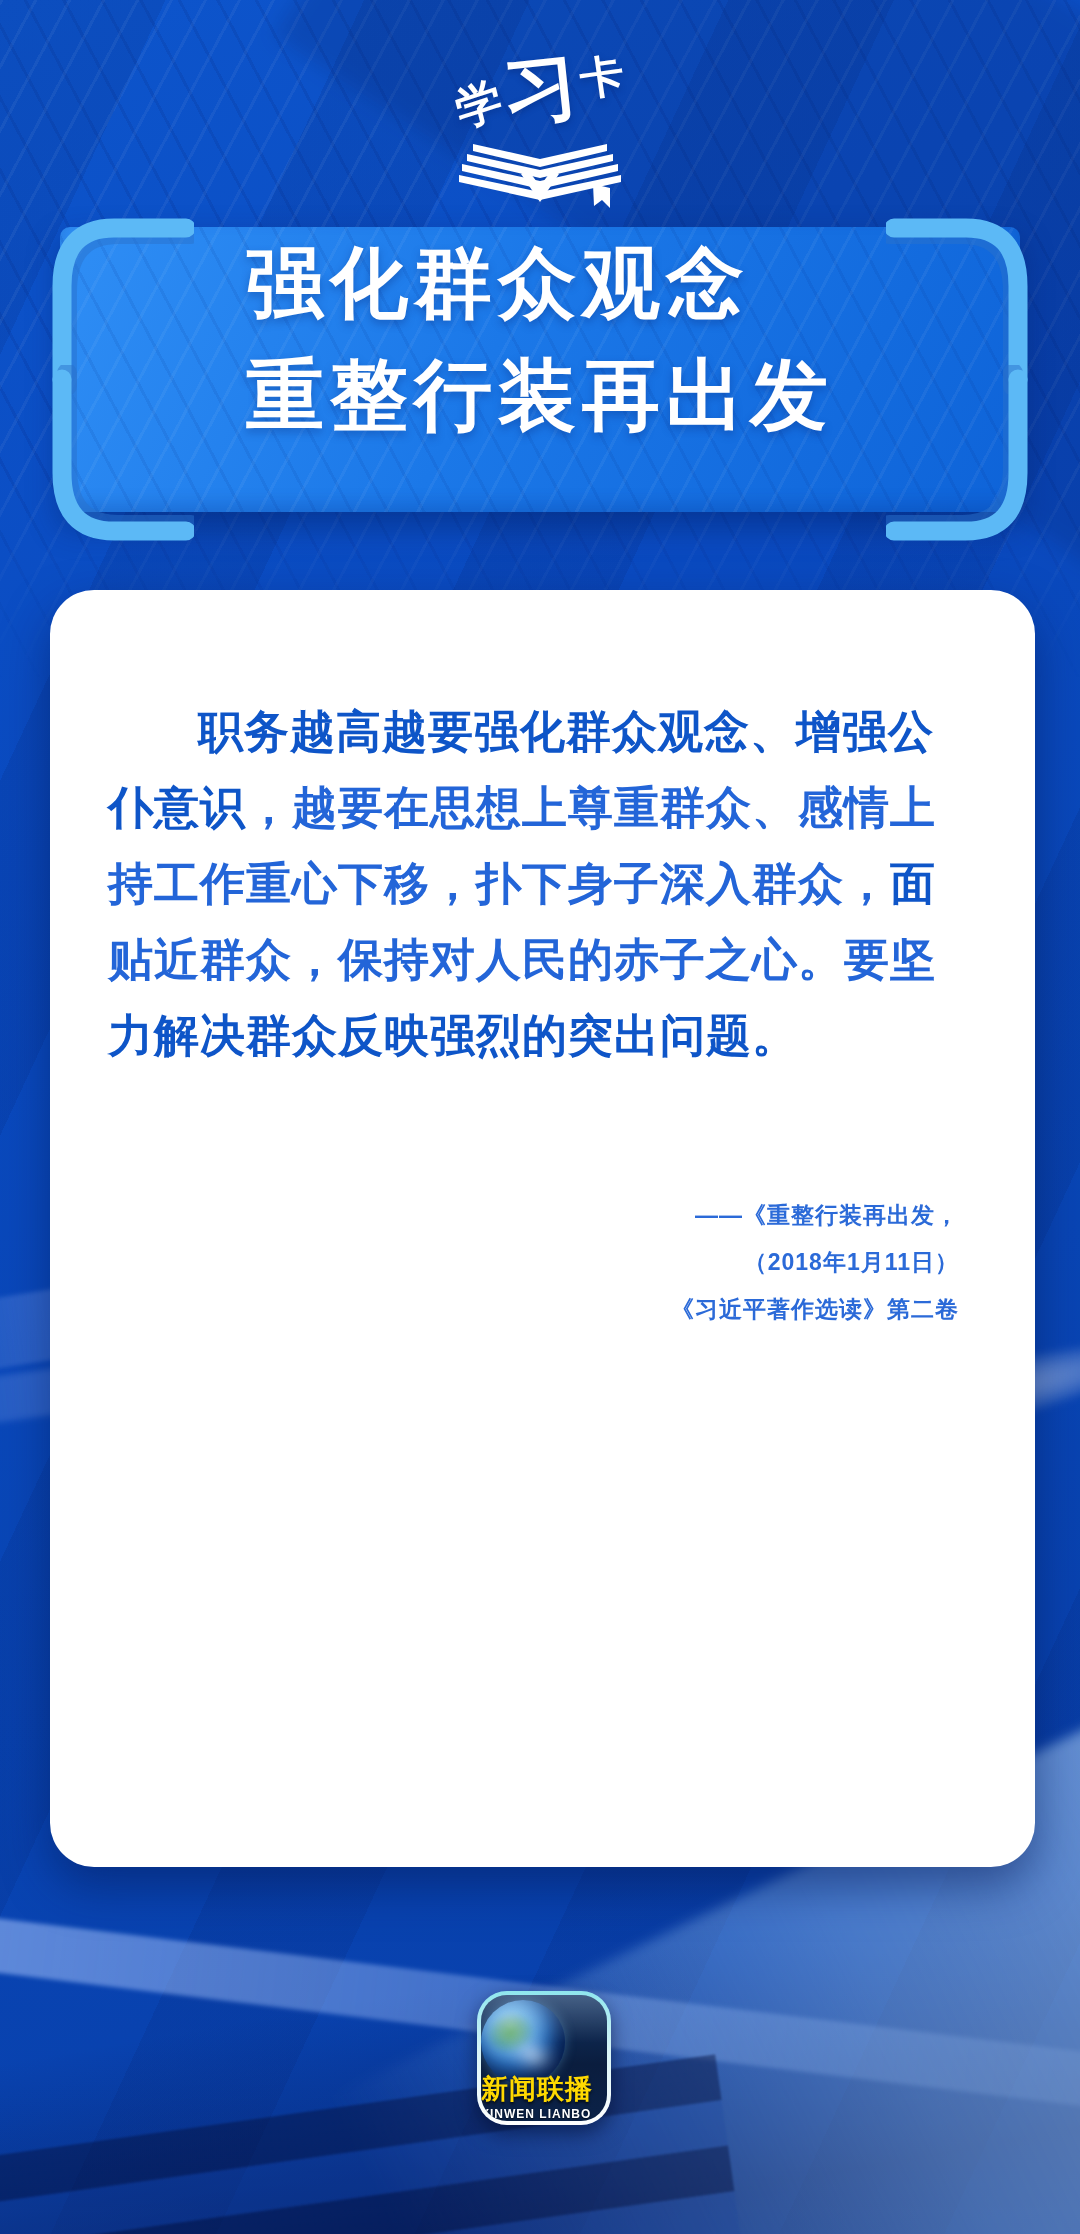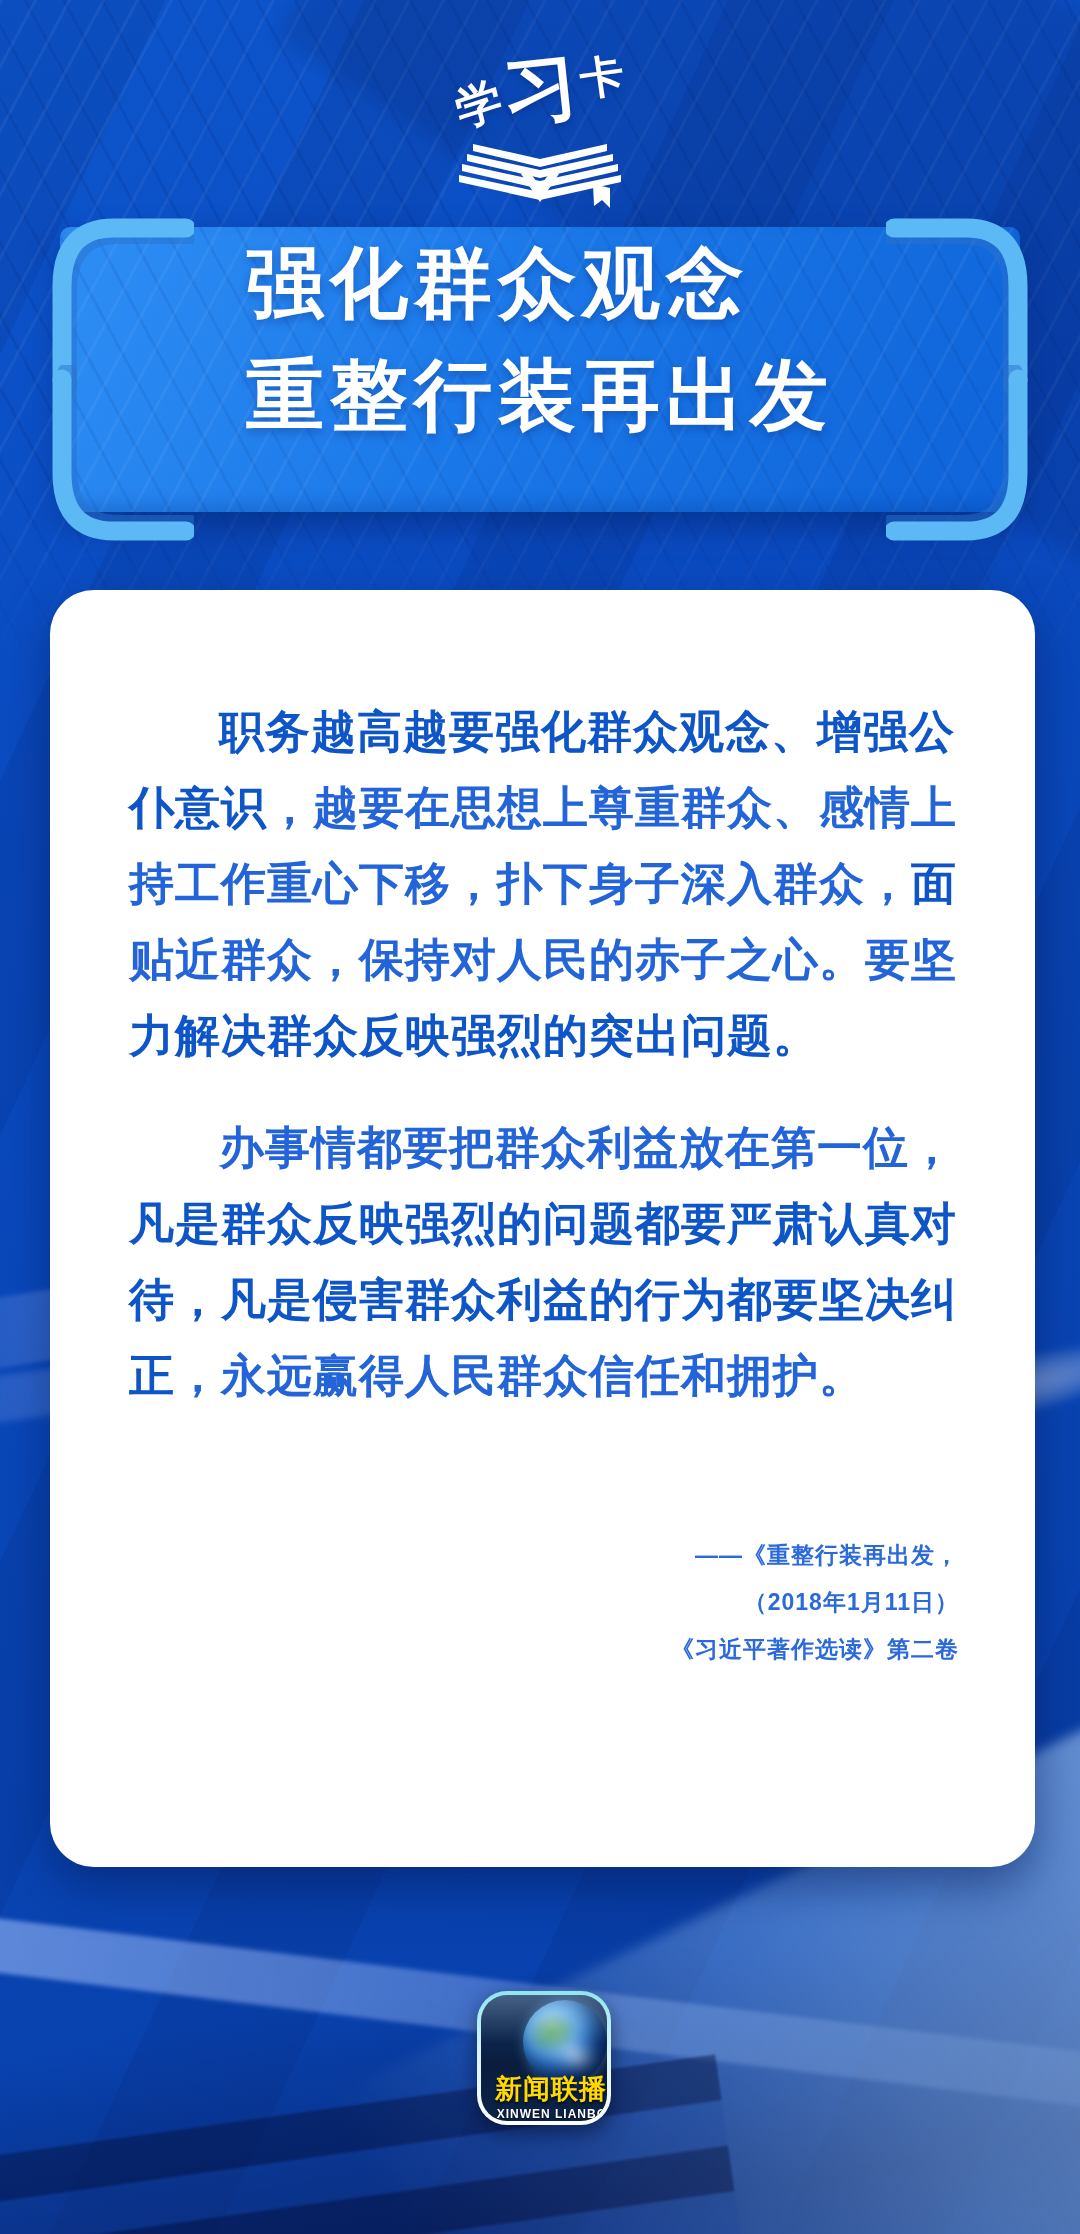--- a/index.html
+++ b/index.html
@@ -108,41 +108,41 @@
   .bracket.bl{left:44px;top:365px;transform:scaleY(-1);}
   .bracket.br{left:886px;top:365px;transform:scale(-1,-1);}
   .bracket path{fill:none;stroke-linecap:round;}
   .bracket .br-shadow{stroke:var(--bracket-blue-shadow);opacity:.5;}
   .bracket .br-main{stroke:var(--bracket-blue);}
   
   .quote-card{
     position:absolute;left:50px;top:590px;width:985px;height:1277px;z-index:2;
     background:var(--card-white);border-radius:44px;
     box-shadow:0 20px 46px rgba(3,26,88,.5);
-    padding:104px 60px 0 79px;
+    padding:104px 60px 0 58px;
   }
   .para{margin:0;}
   .para + .para{margin-top:36px;}
   .line{height:76px;line-height:76px;font-size:45px;letter-spacing:1px;white-space:nowrap;color:var(--body-text-blue);}
   .line .seg{font-weight:600;}
   .line .seg.bold{font-weight:900;color:var(--body-text-bold-blue);}
   .line.indent{padding-left:90px;}
   .attribution{margin-top:118px;text-align:right;padding-right:16px;}
   .attr-line{font-size:23px;line-height:47px;color:var(--attribution-blue);font-weight:600;letter-spacing:1px;}
   
   .app-icon{
     position:absolute;left:477px;top:1991px;width:134px;height:134px;z-index:3;
     border-radius:30px;padding:4px;
     background:linear-gradient(180deg,#8fe6ee 0%,#d8f4f8 45%,#ffffff 100%);
     box-shadow:0 8px 20px rgba(0,10,40,.55);
   }
   .app-icon-inner{
     width:100%;height:100%;border-radius:26px;overflow:hidden;position:relative;
     background:linear-gradient(180deg,#123464 0%,#0a1d3e 55%,var(--icon-navy) 100%);
-    display:flex;flex-direction:column;align-items:flex-end;
+    display:flex;flex-direction:column;align-items:flex-start;
   }
   .app-icon-inner::after{
     content:'';position:absolute;inset:0;
     background:linear-gradient(180deg,rgba(255,255,255,.22),rgba(255,255,255,0) 38%);
   }
   .earth{
     width:84px;height:84px;margin-top:5px;border-radius:50%;position:relative;overflow:hidden;flex:0 0 auto;
     background:radial-gradient(circle at 35% 32%,#bfe6fa 0%,#6fb4ea 22%,#2e77c8 48%,#114c9a 72%,#072a5c 100%);
     box-shadow:inset -10px -12px 20px rgba(0,8,40,.65), 0 0 12px rgba(120,200,255,.35);
   }
@@ -226,26 +226,20 @@
 
   <div class="quote-card">
     <div>
         <div class="para">
           <div class="line indent"><span class="seg bold">职务越高越要强化群众观念、增强公</span></div>
           <div class="line"><span class="seg bold">仆意识</span><span class="seg">，越要在思想上尊重群众、感情上</span></div>
           <div class="line"><span class="seg">持工作重心下移，扑下身子深入群众，</span><span class="seg bold">面</span></div>
           <div class="line"><span class="seg">贴近群众，保持对人民的赤子之心。要坚</span></div>
           <div class="line"><span class="seg bold">力解决群众反映强烈的突出问题。</span></div>
         </div>
-        <div class="para">
-          <div class="line indent"><span class="seg">办事情都要把群众利益放在第一位，</span></div>
-          <div class="line"><span class="seg bold">凡是群众反映强烈的问题都要严肃认真对</span></div>
-          <div class="line"><span class="seg bold">待，凡是侵害群众利益的行为都要坚决纠</span></div>
-          <div class="line"><span class="seg bold">正</span><span class="seg">，永远赢得人民群众信任和拥护。</span></div>
-        </div>
       </div>
     <div class="attribution">
         <div class="attr-line">——《重整行装再出发，</div>
         <div class="attr-line">（2018年1月11日）</div>
         <div class="attr-line">《习近平著作选读》第二卷</div>
       </div>
   </div>
 
   <div class="app-icon">
     <div class="app-icon-inner">

